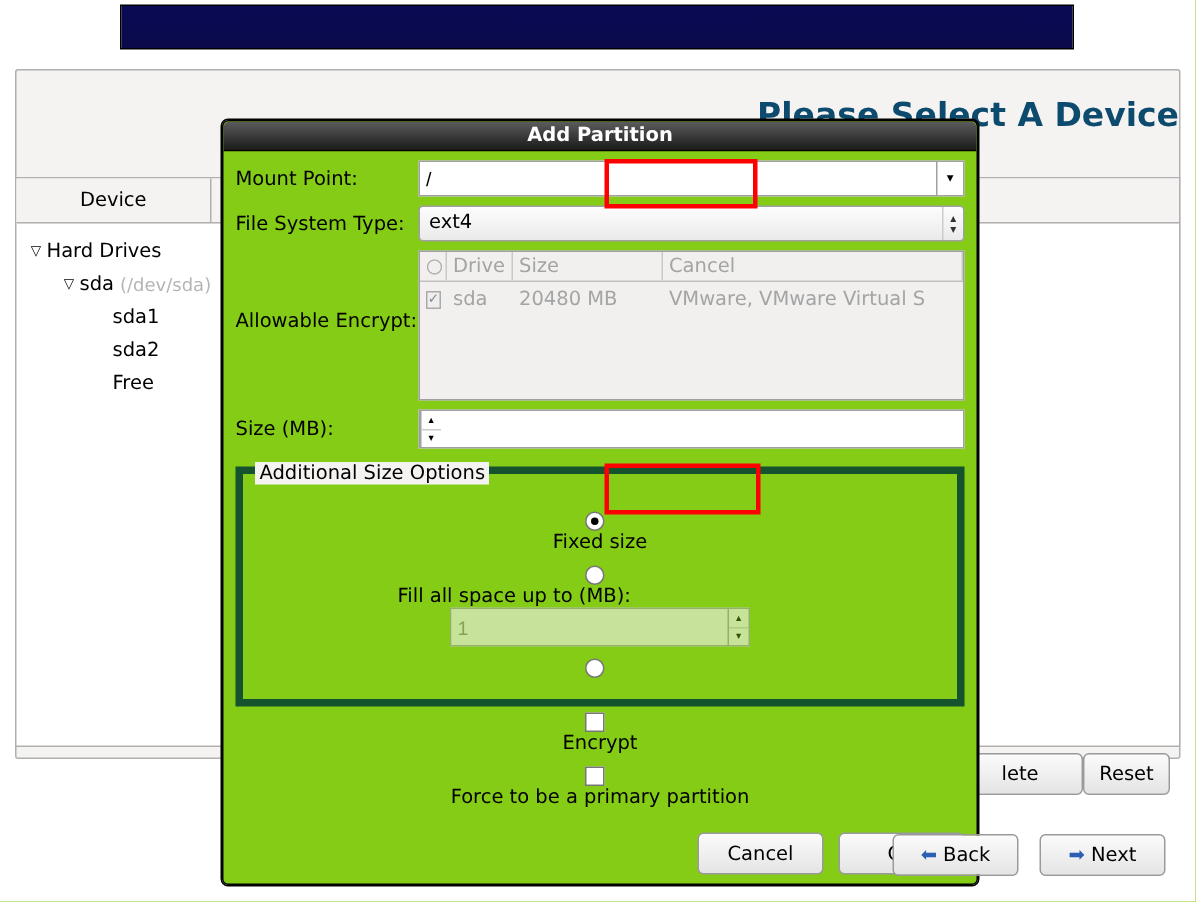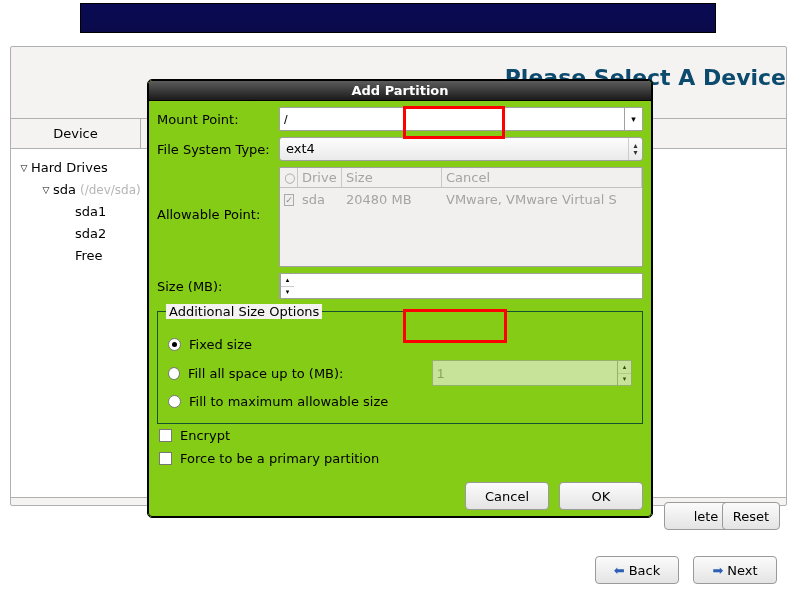--- a/index.html
+++ b/index.html
@@ -163,30 +163,30 @@
 
 .spin {
   display:flex;width:100%;height:26px;background:#fff;border:1px solid #a0a0a0;
 }
 .spin input{flex:1;border:none;outline:none;padding:0 4px;font-size:13px;}
 .spin .spinbtns{width:14px;border-left:1px solid #a0a0a0;display:flex;flex-direction:column;}
 .spin .spinbtns div{flex:1;display:flex;align-items:center;justify-content:center;font-size:7px;border-bottom:1px solid #ccc;}
 .spin .spinbtns div:last-child{border-bottom:none;}
 
 .fieldset{
-  border:1px solid #14532d;
+  border:5px solid #14532d;
   padding:6px 8px 10px 8px;
   margin-top:0px;
   position: relative;
 }
 .fieldset .legend{
   position: relative;
   top:-14px;background:#f4f3f2;padding:0 3px;display:inline-block;margin-bottom:-8px;
 }
-.radio-row, .check-row { display:flex; align-items:center; padding:4px 2px; }
+.radio-row, .check-row { display:flex; align-items:center; padding:4px 2px;flex-direction:column; }
 .radio {
   width:13px;height:13px;border:1px solid #777;border-radius:50%;
   margin-right:8px;display:inline-flex;align-items:center;justify-content:center;background:#fff;
 }
 .radio.sel::after{content:"";width:5px;height:5px;border-radius:50%;background:#000;}
 .chk {
   width:13px;height:13px;border:1px solid #777;
   margin-right:8px;display:inline-block;background:#fff;
 }
 .spin.disabled { opacity:.6; background:#f4f3f2;}
@@ -203,21 +203,21 @@
 .dialog-buttons{
   display:flex; justify-content:flex-end; padding:6px 8px; gap:10px;
 }
 .btn {
   min-width:84px; height:28px;
   background:linear-gradient(#fbfbfb,#e4e4e4);
   border:1px solid #9a9a9a; border-radius:4px;
   display:inline-flex;align-items:center;justify-content:center;gap:4px;
   font-size:13px; cursor:pointer;
 }
-.lete-btn{position:absolute;left:664px;top:502px;justify-content:center;}
+.lete-btn{position:absolute;left:638px;top:502px;justify-content:center;}
 
 .footer-nav{
   position:absolute; right:20px; top:556px; display:flex; gap:14px;
 }
 .footer-nav .btn{min-width:84px;}
 
 .arrow-ico{font-family:"DejaVu Sans", sans-serif;}
 </style>
 </head>
 <body>
@@ -287,21 +287,21 @@
           <div class="sel-text">ext4</div>
           <div class="updn">
               <span>▴</span>
               <span>▾</span>
             </div>
         </div>
       </div>
     </div>
 
     <div class="form-row" style="align-items:flex-start;">
-      <div class="form-label" style="padding-top:40px;">Allowable Point:</div>
+      <div class="form-label" style="padding-top:40px;">Allowable Encrypt:</div>
       <div class="form-field">
         <div class="drive-list">
           <div class="drive-list-hdr">
             <div class="dh-chk">○</div>
             <div class="dh-drive">Drive</div>
             <div class="dh-size">Size</div>
             <div class="dh-model">Cancel</div>
           </div>
           <div class="drive-row">
             <div class="dr-chk">
@@ -339,21 +339,20 @@
         <span class="spin disabled">
           <input type="text" disabled="" value="1" style="">
           <span class="spinbtns">
               <div>▴</div>
               <div>▾</div>
             </span>
         </span>
       </div>
       <div class="radio-row">
         <span class="radio"></span>
-        <span>Fill to maximum allowable size</span>
       </div>
     </div>
 
     <div class="check-row">
       <span class="chk"></span>
       <span>Encrypt</span>
     </div>
     <div class="check-row">
       <span class="chk"></span>
       <span>Force to be a primary partition</span>

